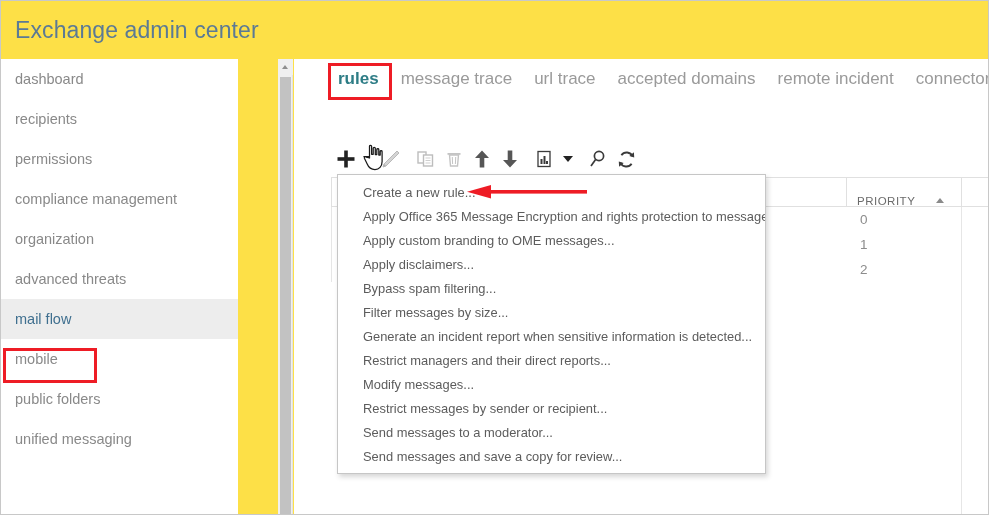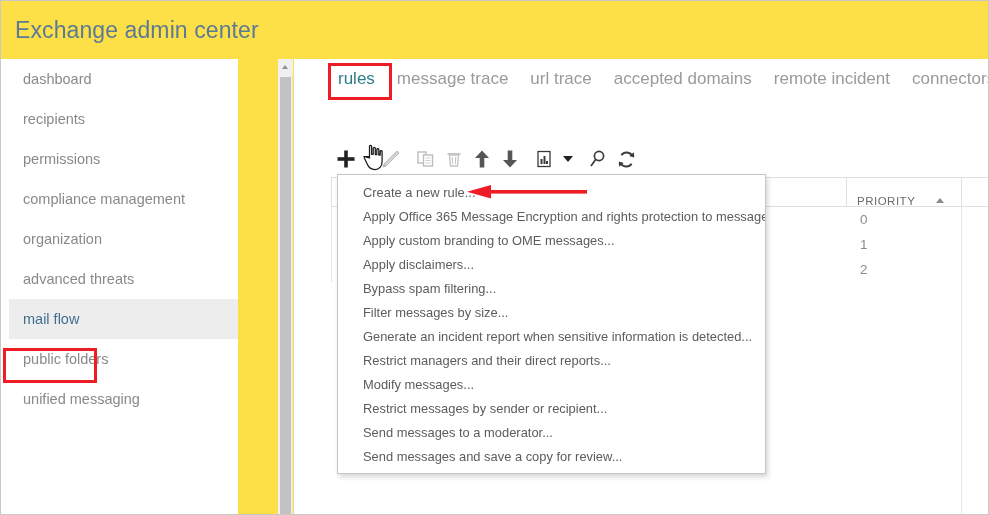--- a/index.html
+++ b/index.html
@@ -27,21 +27,20 @@
     letter-spacing: .1px;
     white-space: nowrap;
   }
 
   
   #sidebar {
     position: absolute;
     left: 0; top: 58px;
     width: 237px; height: 456px;
     background: #ffffff;
-    padding-left: 8px;
   }
   .nav-item {
     position: relative;
     height: 40px;
     line-height: 40px;
     padding-left: 14px;
     font-size: 14.5px;
     color: #898989;
     white-space: nowrap;
   }
@@ -107,21 +106,21 @@
   }
   .tab {
     font-size: 17px;
     color: #9a9a9a;
     padding: 0 11px;
     white-space: nowrap;
   }
   .tab.active {
     color: #2e7d86;
   }
-  .tab:first-child { padding-left: 9px; }
+  .tab:first-child { padding-left: 9px; font-weight: bold; }
   #tab-highlight {
     position: absolute;
     left: 327px; top: 62px;
     width: 64px; height: 37px;
     border: 3px solid #ee1c25;
     z-index: 6;
     pointer-events: none;
   }
 
   
@@ -248,20 +247,21 @@
   <div id="page-title">Exchange admin center</div>
 
   <div id="sidebar">
     <div class="nav-item"><span>dashboard</span></div>
     <div class="nav-item"><span>recipients</span></div>
     <div class="nav-item"><span>permissions</span></div>
     <div class="nav-item"><span>compliance management</span></div>
     <div class="nav-item"><span>organization</span></div>
     <div class="nav-item"><span>advanced threats</span></div>
     <div class="nav-item selected"><span>mail flow</span></div>
+    <div class="nav-item"><span>mobile</span></div>
     <div class="nav-item"><span>public folders</span></div>
     <div class="nav-item"><span>unified messaging</span></div>
   </div>
 
   <div class="nav-highlight"></div>
 
   <div id="sidebar-scrollbar">
     <div id="sb-up-arrow"></div>
     <div id="sb-thumb"></div>
   </div>

